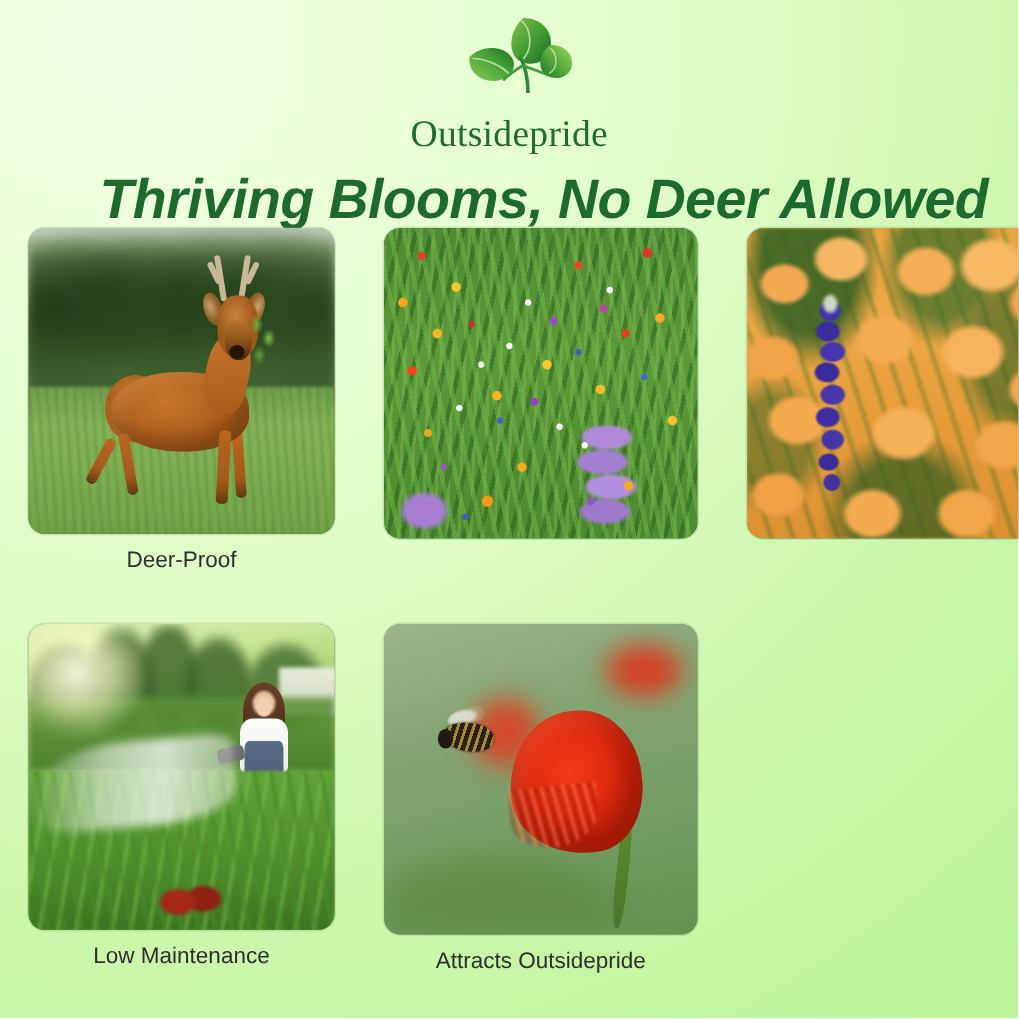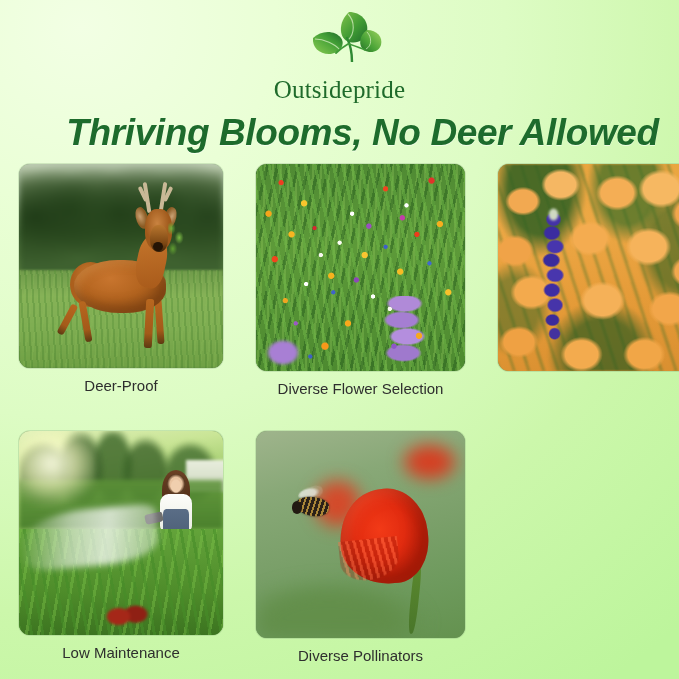--- a/index.html
+++ b/index.html
@@ -67,21 +67,21 @@
     letter-spacing: -0.4px;
     text-shadow: 0 1px 0 rgba(255,255,255,0.55);
     white-space: nowrap;
     padding-left: 23px;
   }
 
   
   .grid {
     position: absolute;
     left: 19px;
-    top: 164px;
+    top: 152px;
     width: 641px;
     display: grid;
     grid-template-columns: 204px 209px 209px;
     column-gap: 9px;
     row-gap: 6px;
     gap: 33px;
   }
   .cell {
     display: flex;
     flex-direction: column;
@@ -542,21 +542,20 @@
     <div class="cell">
       <div class="thumb">
         <div class="scene">
           <div class="wf-base"></div>
           <div class="wf-foliage"></div>
           <div class="wf-lav2"></div>
           <div class="wf-lav"></div>
           <div class="wf-dots"></div>
         </div>
       </div>
-      <div class="caption">Diverse Flower Selection</div>
     </div>
 
     <div class="cell">
       <div class="thumb">
         <div class="scene">
           <div class="op-base"></div>
           <div class="op-green"></div>
           <div class="op-petals"></div>
           <div class="op-lupine"></div>
           <div class="op-lupine-tip"></div>
@@ -594,18 +593,18 @@
           <div class="bee-blur-red2"></div>
           <div class="bee-blur-green"></div>
           <div class="poppy-stem"></div>
           <div class="poppy"></div>
           <div class="poppy-ruffle"></div>
           <div class="bee-wing"></div>
           <div class="bee-body"></div>
           <div class="bee-head"></div>
         </div>
       </div>
-      <div class="caption">Diverse Pollinators</div>
+      <div class="caption">Attracts Outsidepride</div>
     </div>
 
 
   </div>
 </div>
 
 </body></html>

